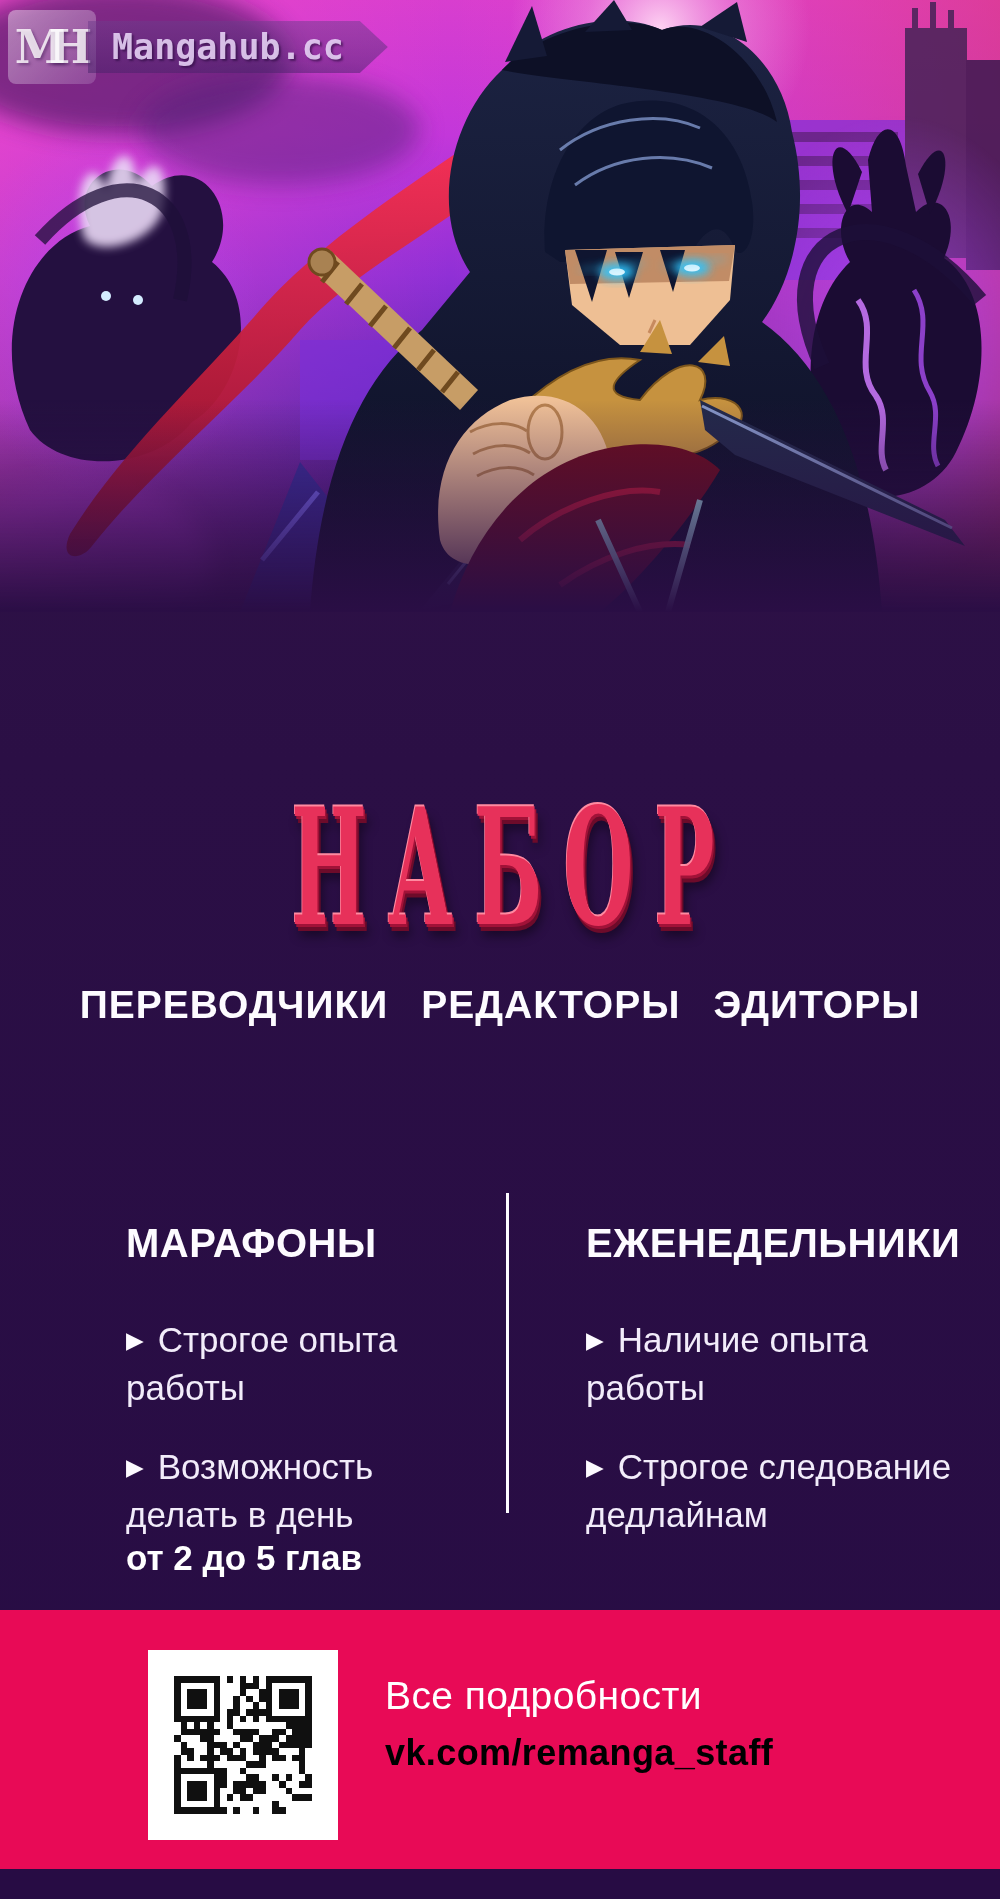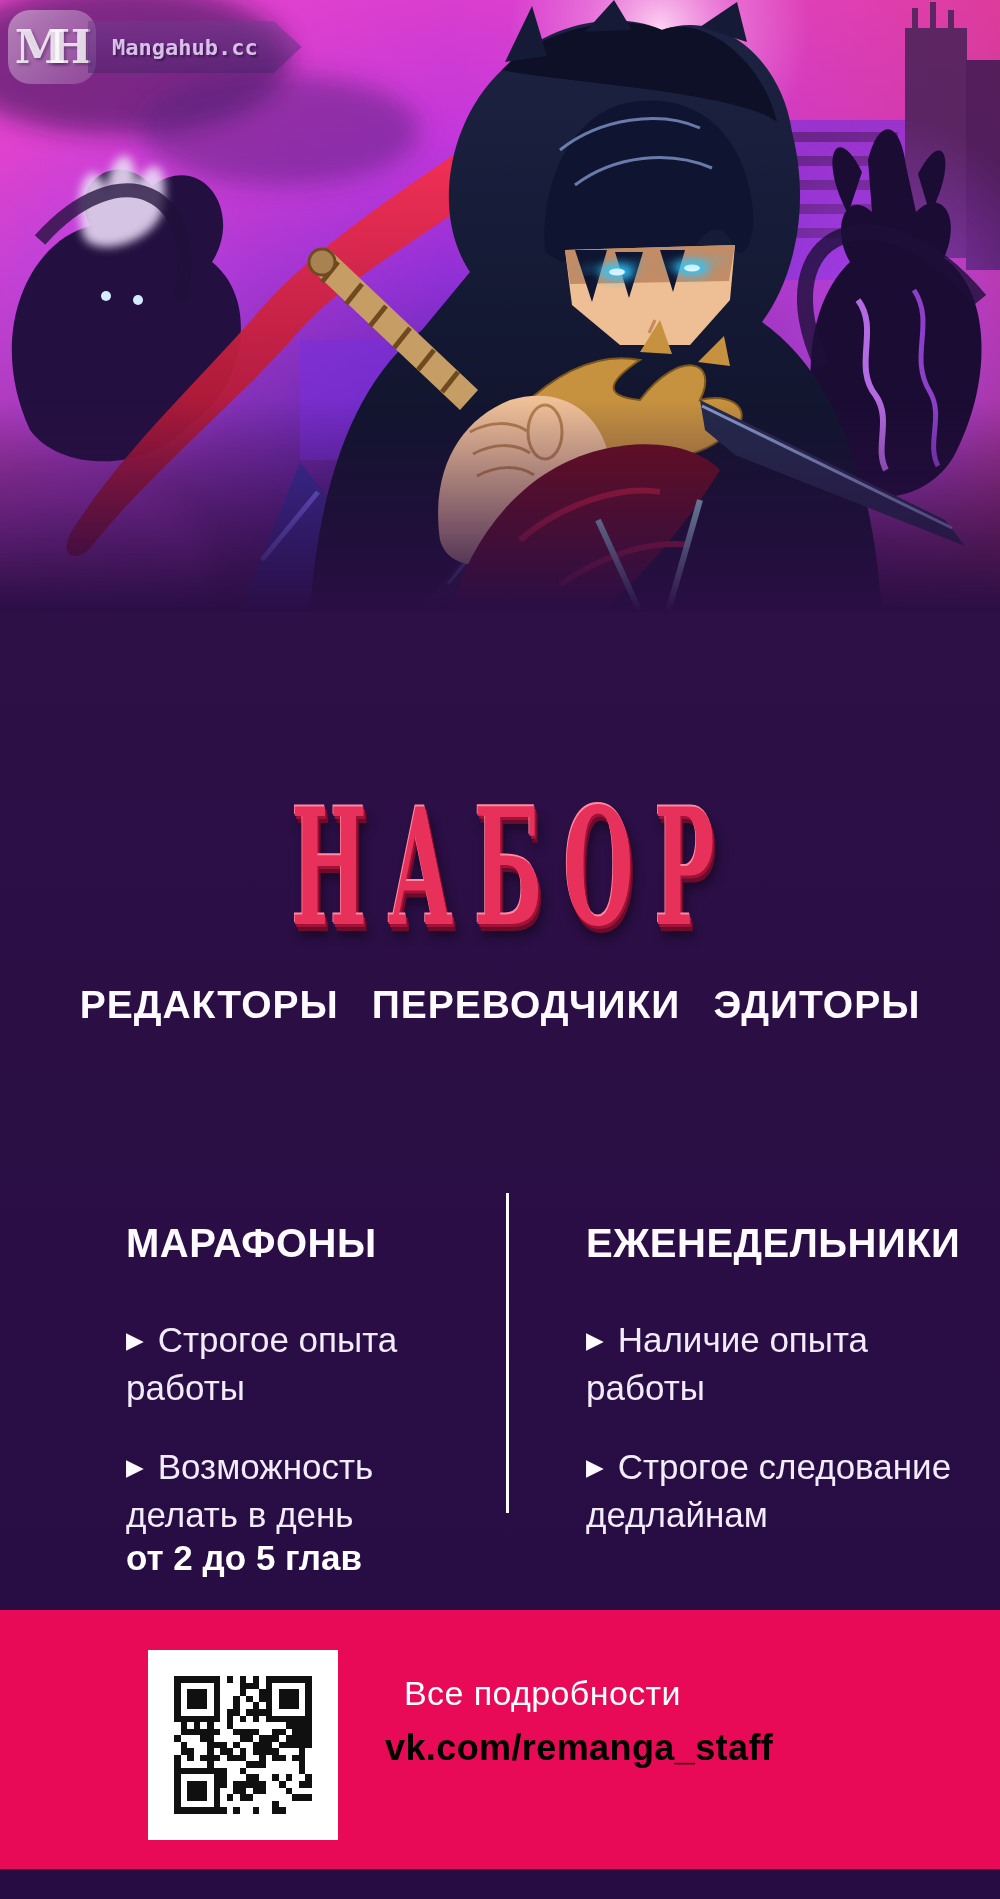--- a/index.html
+++ b/index.html
@@ -14,35 +14,35 @@
     position:relative;width:1000px;height:1899px;margin:0 auto;
     background:linear-gradient(180deg,#321449 0%,#2b0f45 40%,#270c44 100%);
     overflow:hidden;font-family:"Liberation Sans",sans-serif;color:#fff;
   }
   
   .artwork{position:absolute;top:0;left:0;width:1000px;height:612px;}
   .artwork svg{display:block;}
   
   .watermark{position:absolute;top:10px;left:8px;display:flex;align-items:center;z-index:6;}
   .wm-logo{
-    width:74px;height:74px;border-radius:22px;flex:0 0 auto;
+    width:74px;height:74px;border-radius:8px;flex:0 0 auto;
     background:linear-gradient(135deg,rgba(245,238,248,.45),rgba(200,170,215,.25));
     display:flex;align-items:center;justify-content:center;
     font-family:"DejaVu Serif",serif;font-weight:700;font-size:46px;
     color:rgba(255,255,255,.8);letter-spacing:-17px;padding-right:14px;
     text-shadow:2px 2px 3px rgba(60,20,80,.45);
   }
   .wm-banner{
     margin-left:-8px;height:52px;padding:0 44px 0 24px;
     background:linear-gradient(180deg,rgba(110,60,140,.5),rgba(70,35,105,.5));
     clip-path:polygon(0 0,calc(100% - 28px) 0,100% 50%,calc(100% - 28px) 100%,0 100%);
     display:flex;align-items:center;
   }
   .wm-banner span{
-    font-family:"DejaVu Sans Mono",monospace;font-weight:700;font-size:22px;
+    font-family:"DejaVu Sans Mono",monospace;font-weight:700;font-size:35px;
     color:rgba(233,214,248,.88);text-shadow:2px 2px 2px rgba(40,10,60,.55);
   }
   
   .intro{position:absolute;top:600px;left:83px;display:flex;z-index:5;}
   .intro-rule{width:4px;height:136px;background:#fdfbff;margin-top:3px;flex:0 0 auto;}
   .intro-text{
     margin:0 0 0 53px;font-size:37px;line-height:45px;font-weight:400;
     color:#fdfbff;white-space:pre-line;letter-spacing:.4px;
   }
   
@@ -71,21 +71,21 @@
   .bullet{margin:0 0 36px 0;font-size:35px;line-height:43px;font-weight:400;color:#f2ecfa;}
   .bullet .marker{display:inline-block;font-size:23px;transform:translateY(-4px);
     margin-right:14px;color:#fdfbff;}
   .bullet .btext{white-space:pre-line;}
   .bullet .bbold{display:block;font-weight:700;color:#ffffff;}
   
   .cta-section{position:absolute;top:1610px;left:0;width:1000px;height:259px;background:var(--pink);}
   .qr-box{position:absolute;left:148px;top:40px;width:190px;height:190px;background:#fff;}
   .qr-box svg{display:block;width:190px;height:190px;shape-rendering:crispEdges;}
   .cta-text{position:absolute;left:385px;top:64px;}
-  .cta-line1{font-size:34px;font-weight:400;color:#fff;letter-spacing:.4px;margin-left:19px;}
+  .cta-line1{font-size:39px;font-weight:400;color:#fff;letter-spacing:.4px;}
   .cta-link{margin-top:14px;font-size:36px;font-weight:700;color:#000000;letter-spacing:.4px;}
   
   .footer{position:absolute;top:1869px;left:0;width:1000px;height:30px;background:#270c44;}
 </style>
 </head>
 <body>
 
 <div class="poster">
 
   <div class="artwork">
@@ -266,22 +266,22 @@
       <span>Mangahub.cc</span>
     </div>
   </div>
 
 
   <div class="nabor-wrap">
     <h1 class="nabor">НАБОР</h1>
   </div>
 
   <div class="roles">
+    <span>ПЕРЕВОДЧИКИ</span>
     <span>РЕДАКТОРЫ</span>
-    <span>ПЕРЕВОДЧИКИ</span>
     <span>ЭДИТОРЫ</span>
   </div>
 
 
   <div class="columns">
     <div class="col-divider"></div>
 
     <div class="col left">
       <h3>МАРАФОНЫ</h3>
       <p class="bullet">

